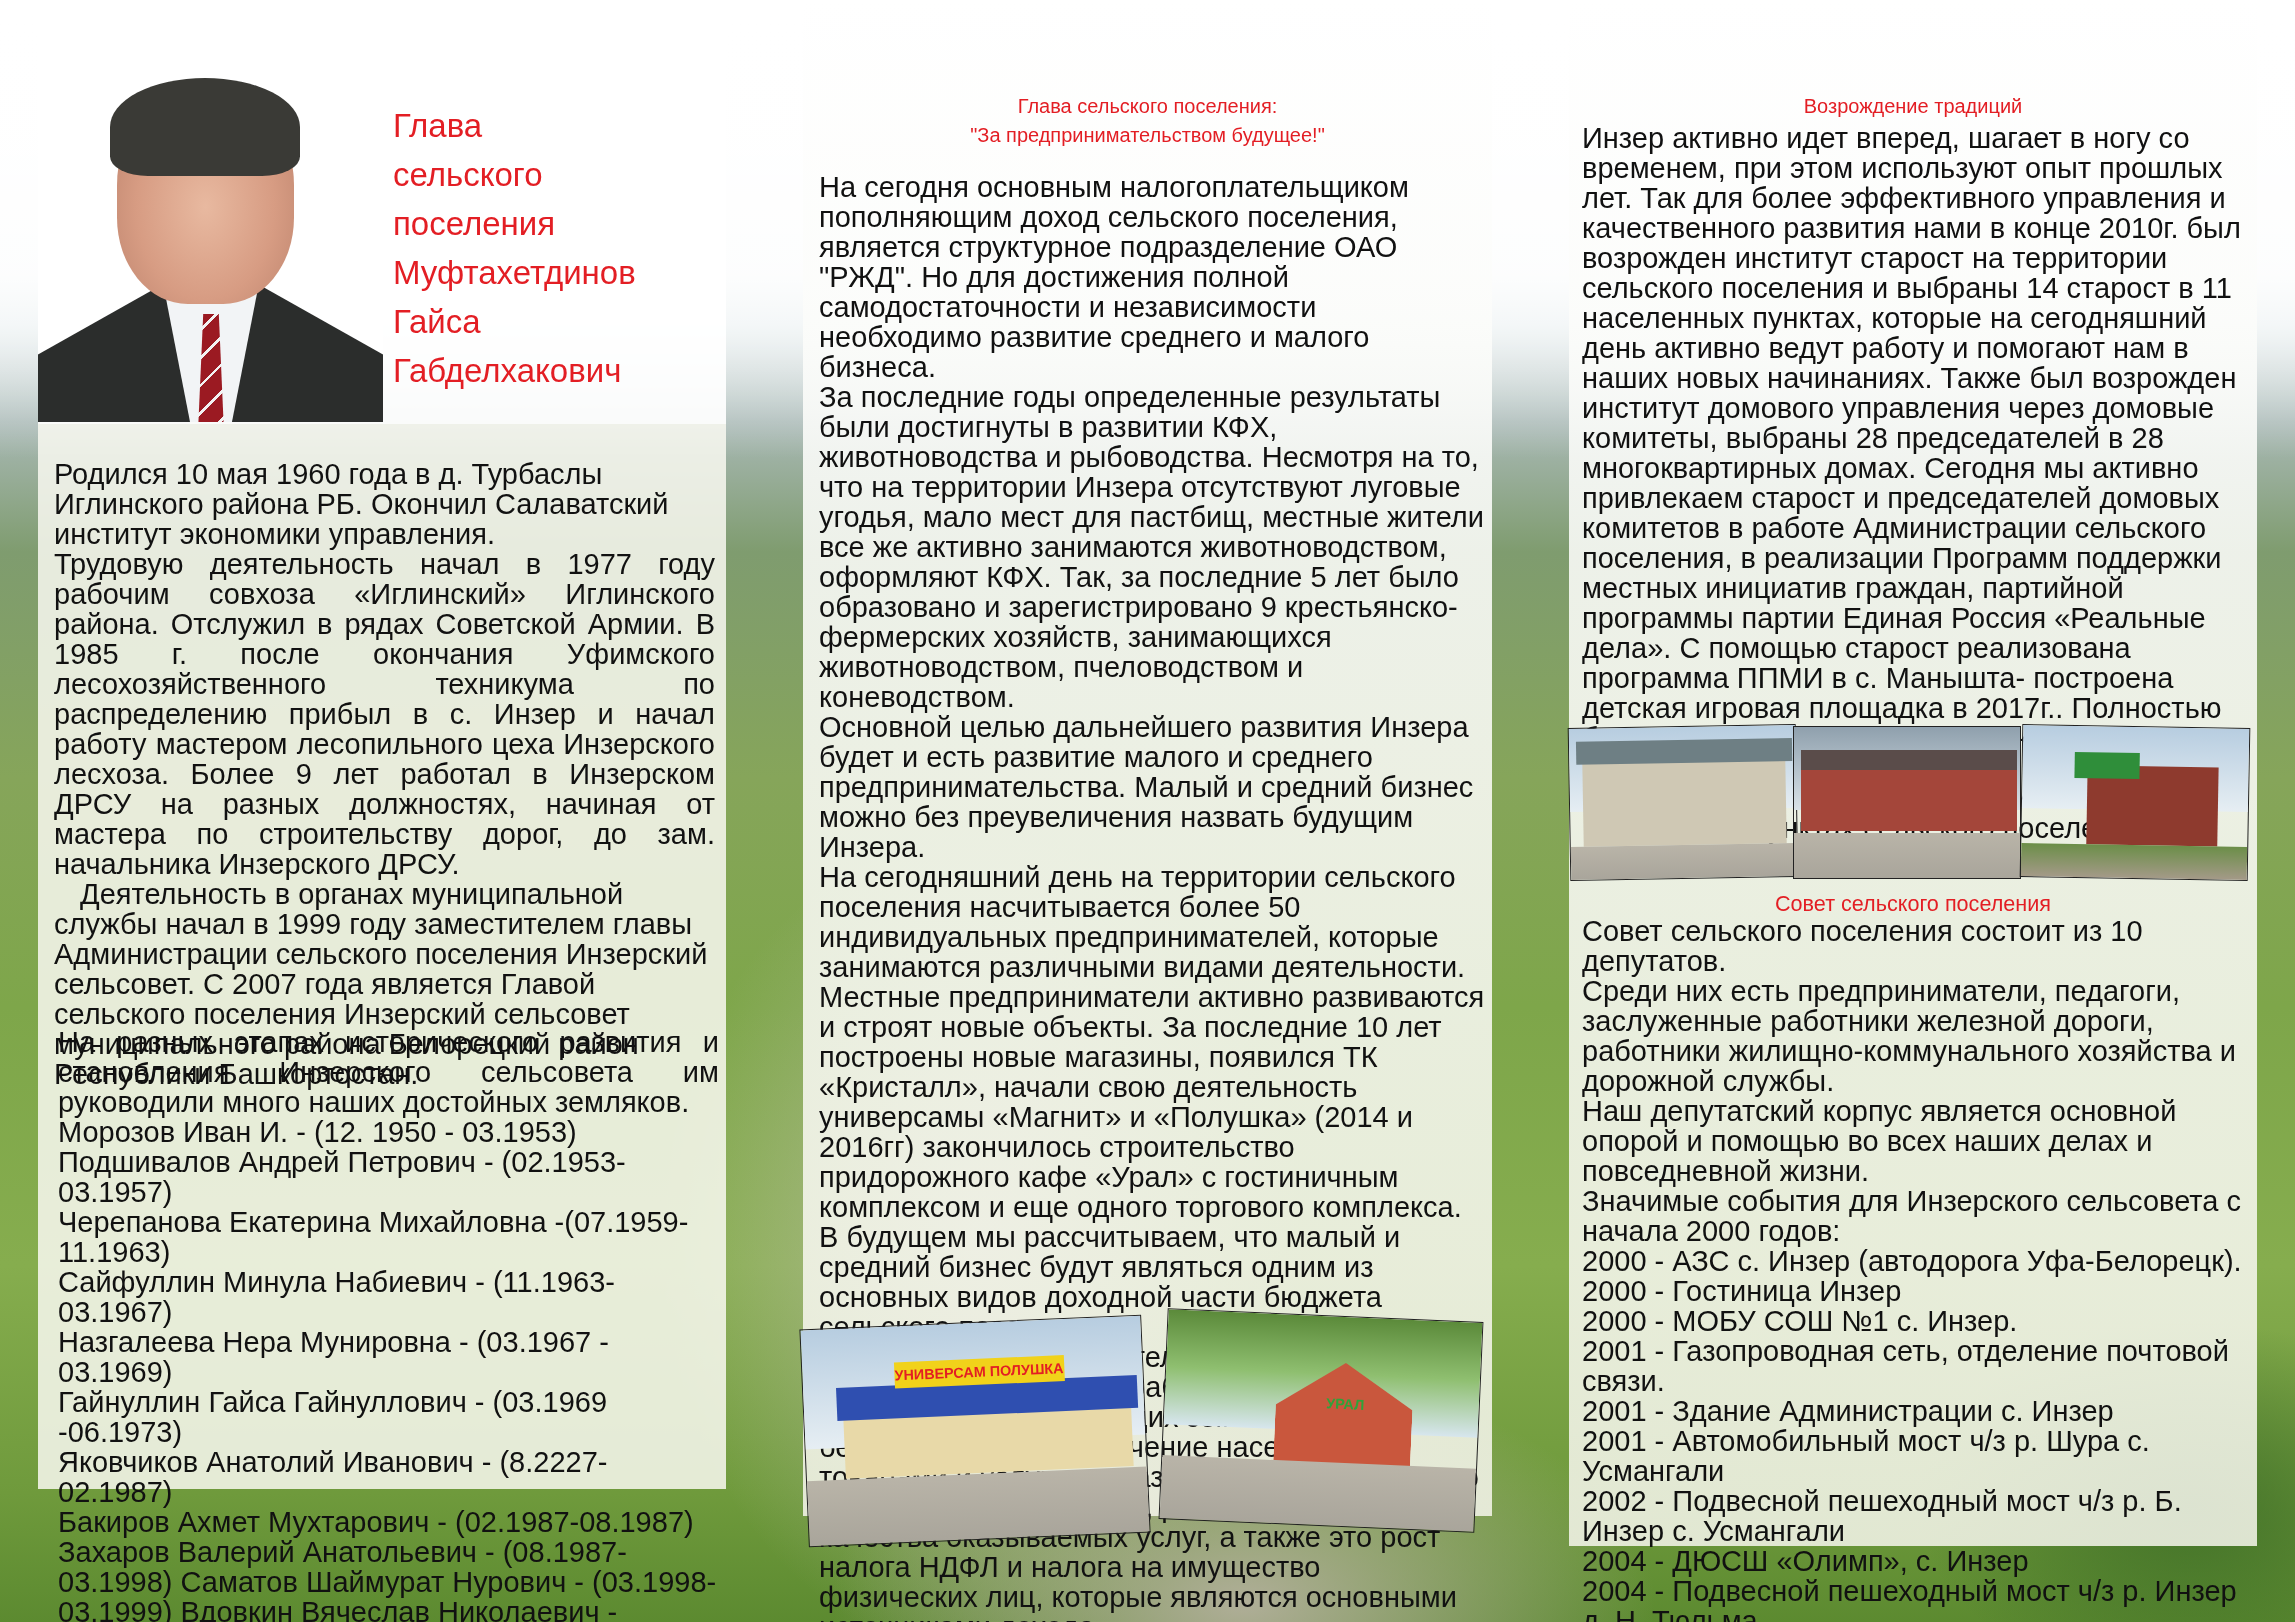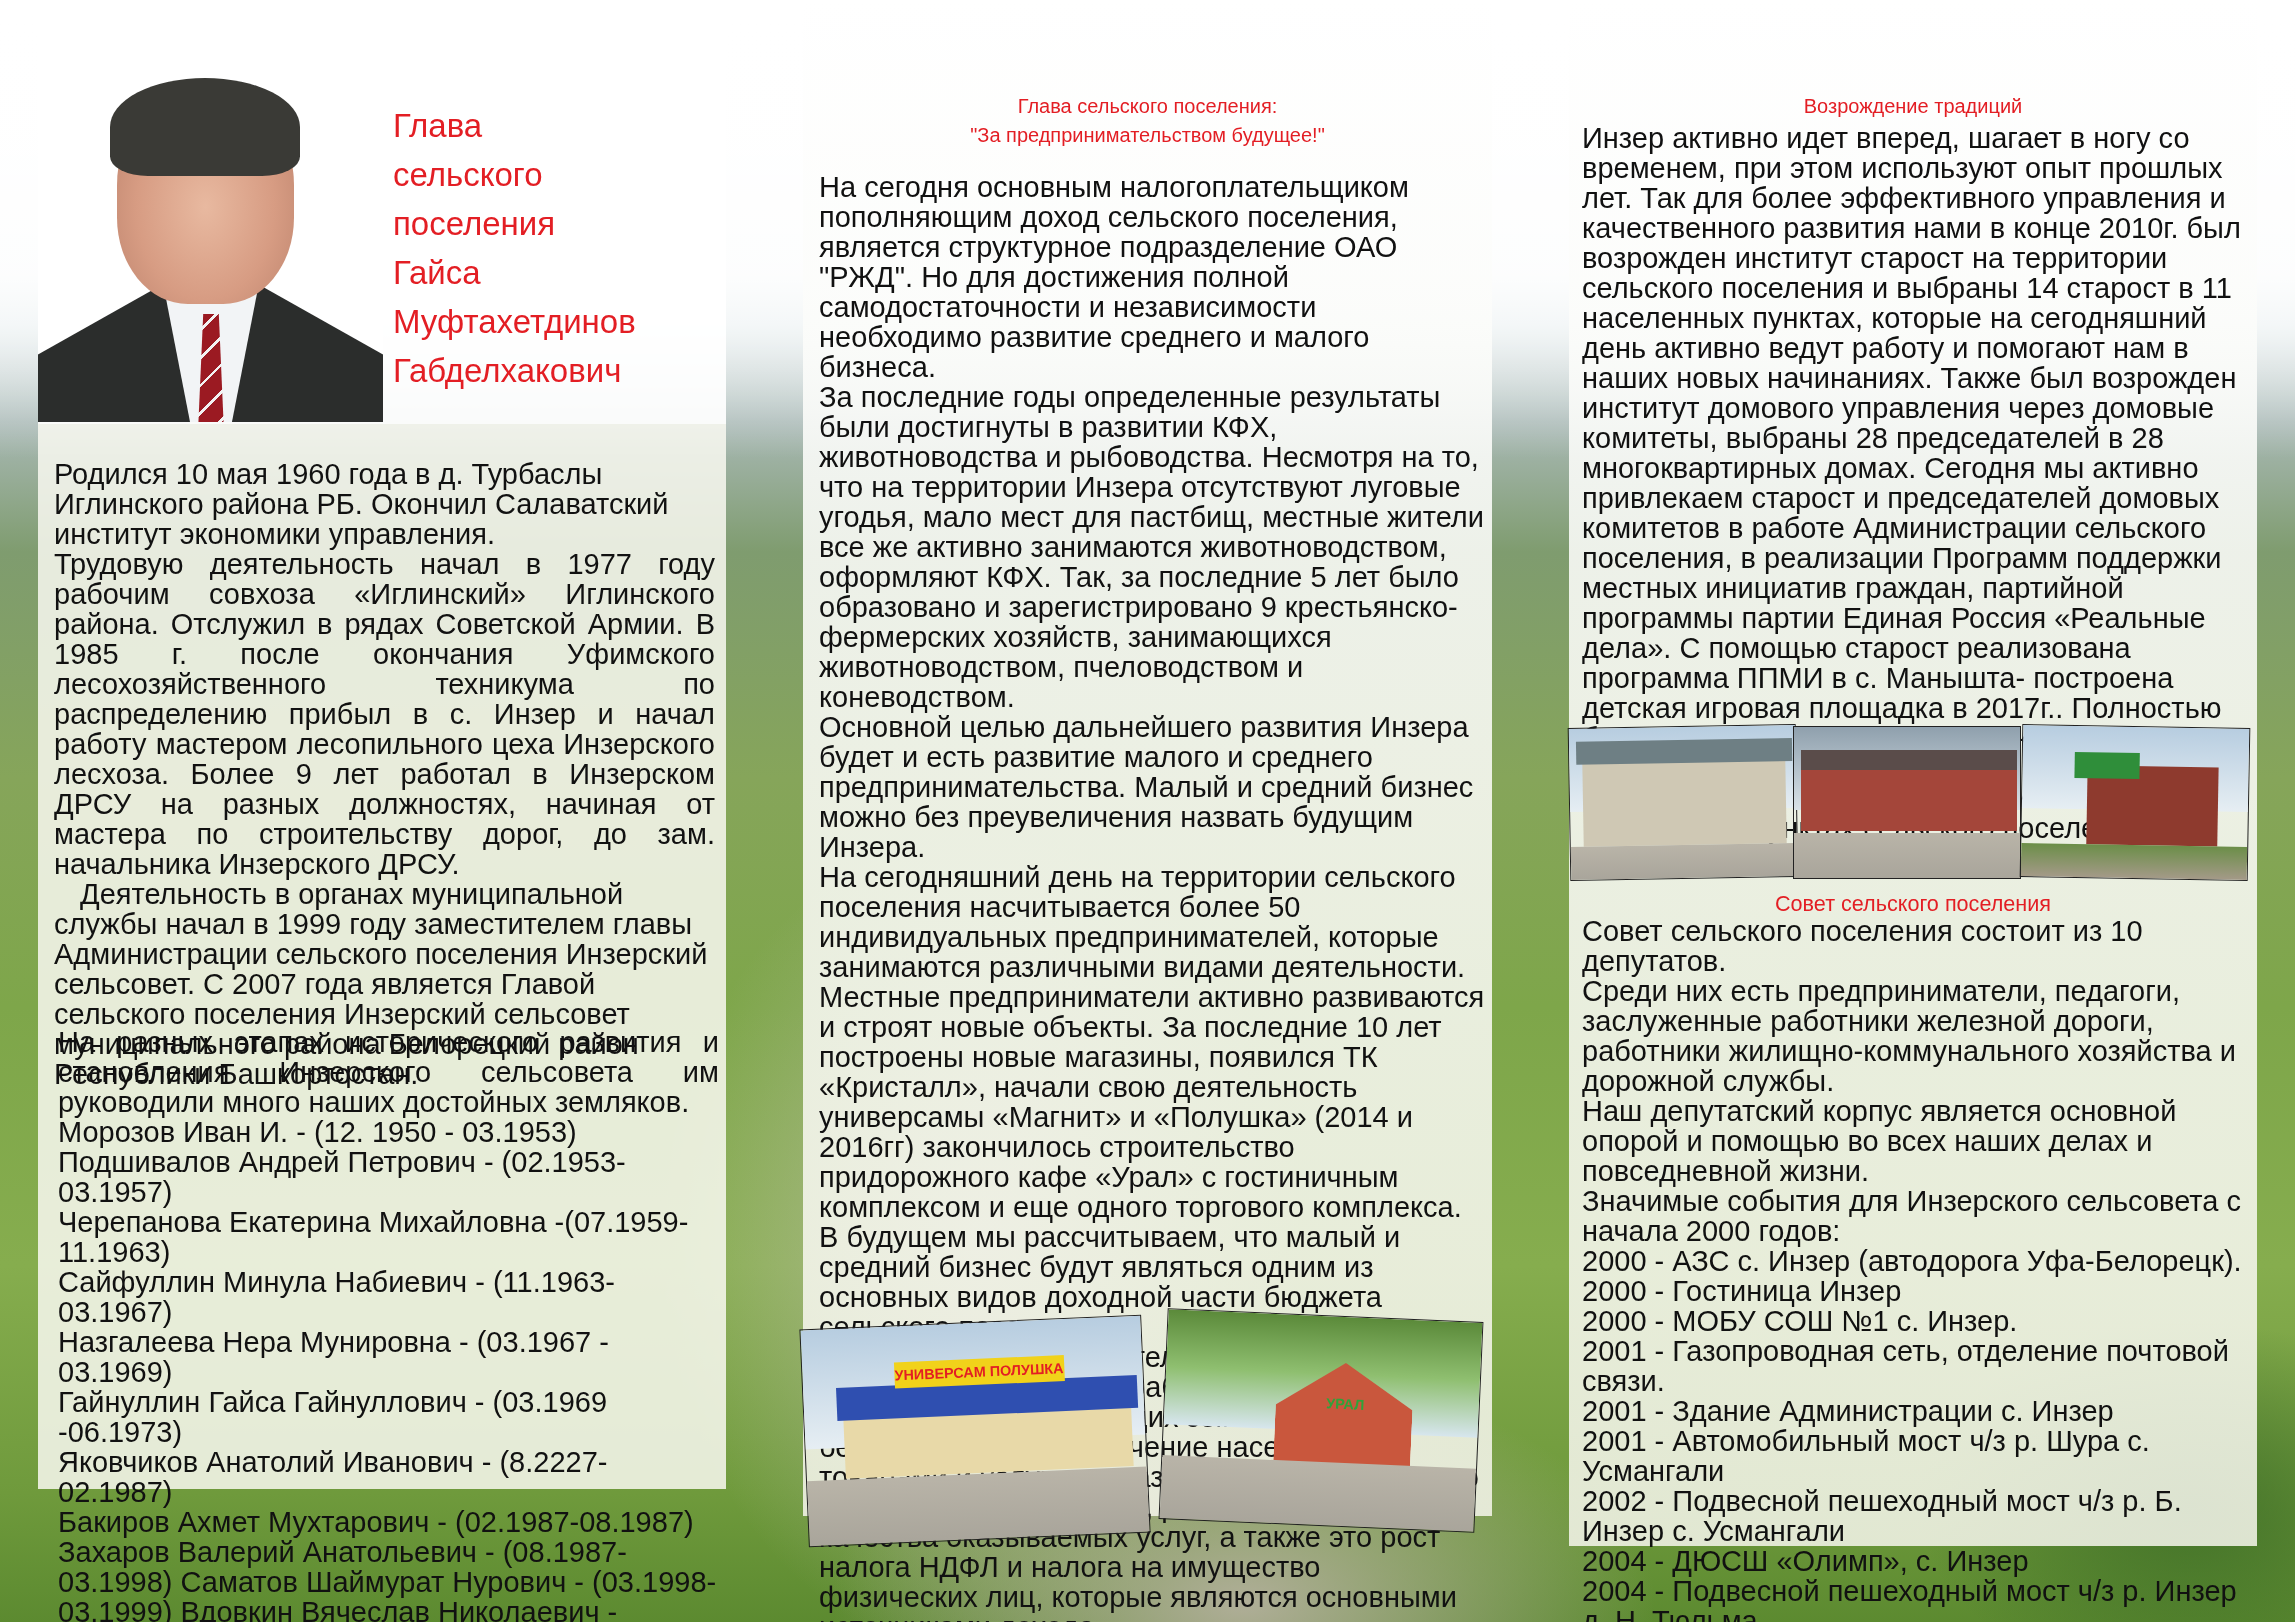--- a/index.html
+++ b/index.html
@@ -68,22 +68,22 @@
   <div class="shirt"></div>
   <div class="tie"></div>
   <div class="face"></div>
   <div class="hair"></div>
 </div>
 
 <div class="name-block">
   <div>Глава</div>
   <div>сельского</div>
   <div>поселения</div>
+  <div>Муфтахетдинов</div>
   <div>Гайса</div>
-  <div>Муфтахетдинов</div>
   <div>Габделхакович</div>
 </div>
 
 <div class="col-text left-text">
   <p>Родился 10 мая 1960 года в д. Турбаслы Иглинского района РБ. Окончил Салаватский институт экономики управления.</p>
   <p class="justify">Трудовую деятельность начал в 1977 году рабочим совхоза «Иглинский» Иглинского района. Отслужил в рядах Советской Армии. В 1985 г. после окончания Уфимского лесохозяйственного техникума по распределению прибыл в с. Инзер и начал работу мастером лесопильного цеха Инзерского лесхоза. Более 9 лет работал в Инзерском ДРСУ на разных должностях, начиная от мастера по строительству дорог, до зам. начальника Инзерского ДРСУ.</p>
   <p class="indent">Деятельность в органах муниципальной службы начал в 1999 году заместителем главы Администрации сельского поселения Инзерский сельсовет. С 2007 года является Главой сельского поселения Инзерский сельсовет муниципального района Белорецкий район Республики Башкортостан.</p>
 </div>
 
 <div class="col-text left-list">

